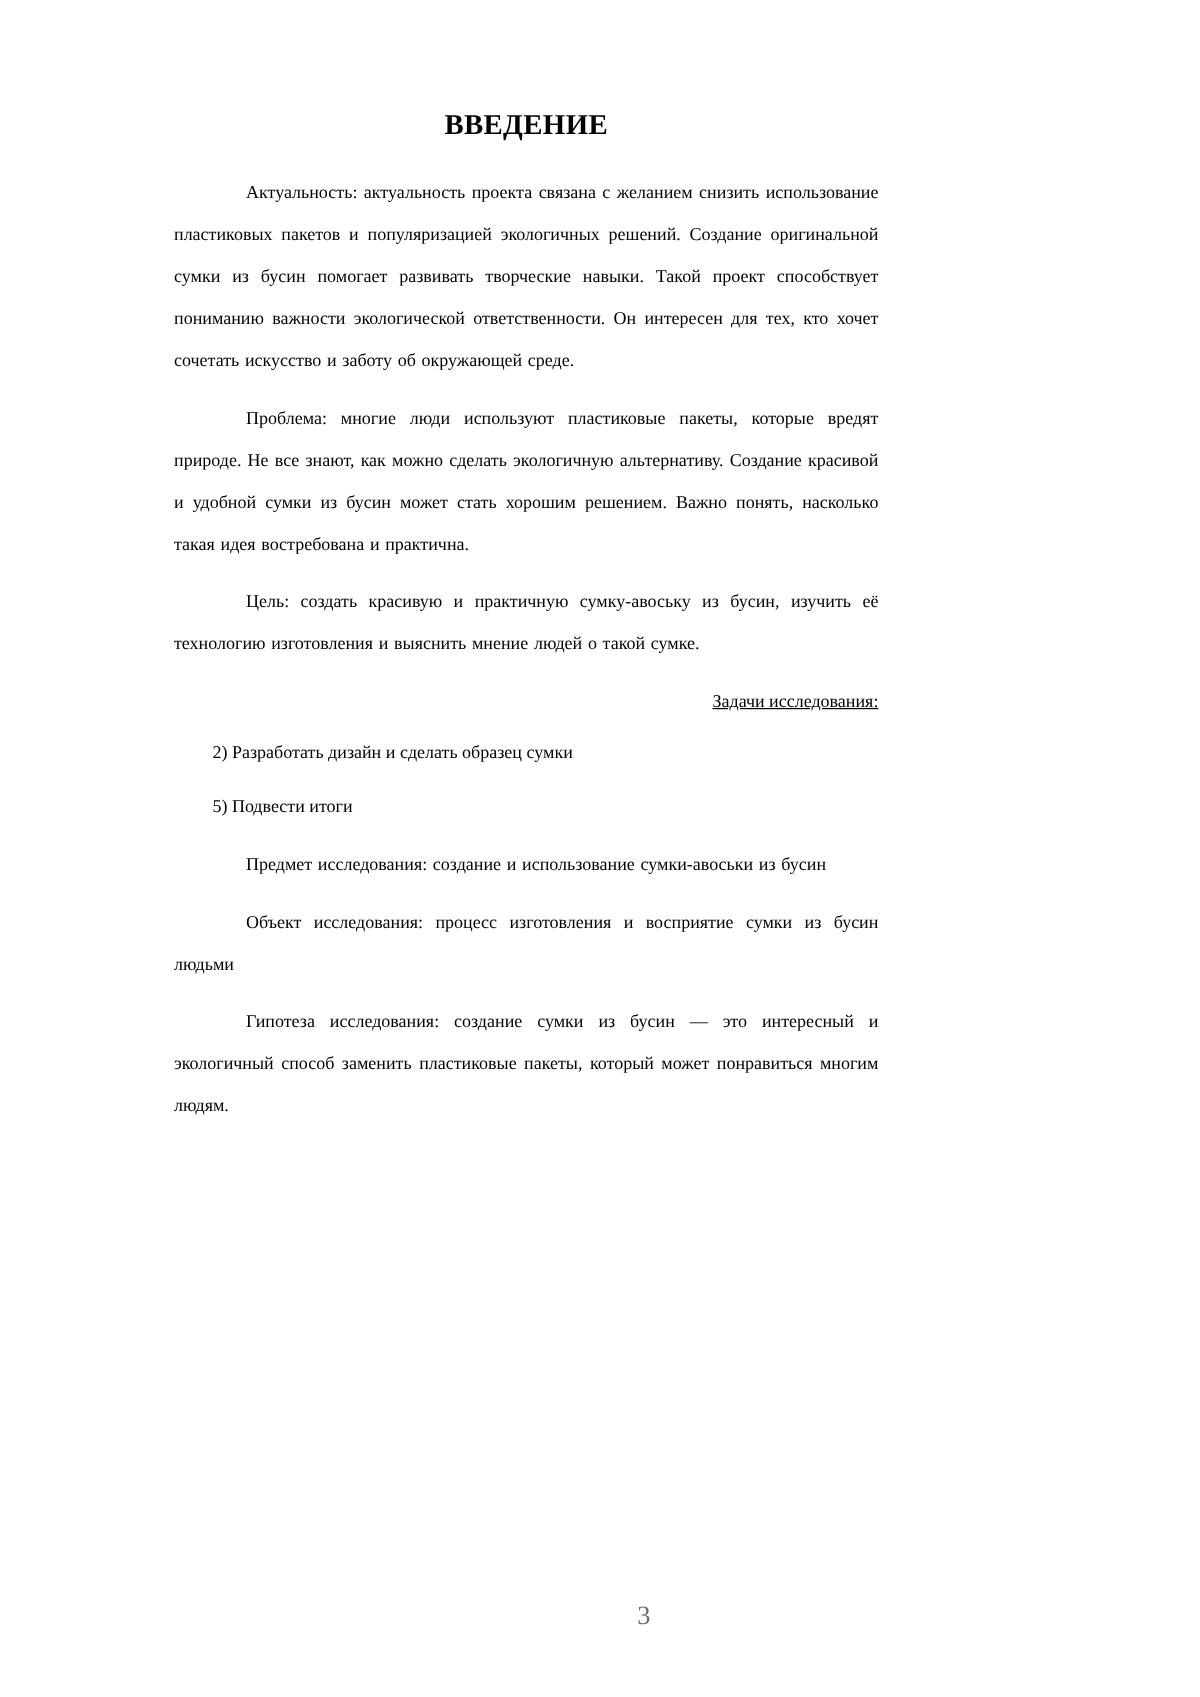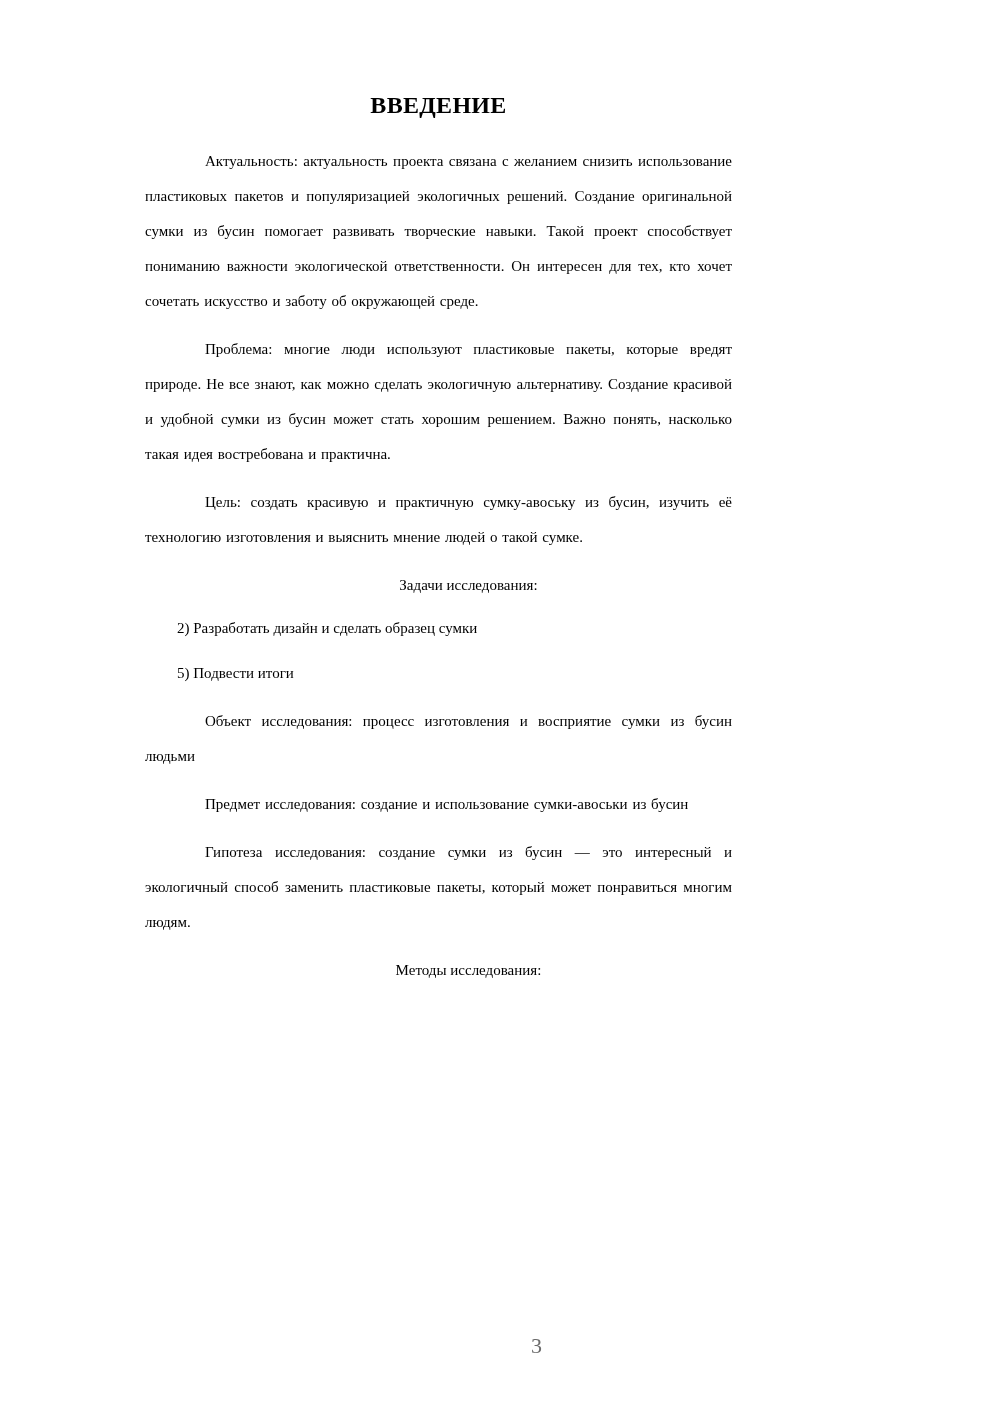--- a/index.html
+++ b/index.html
@@ -36,23 +36,24 @@
     line-height: 35px;
     margin: 0;
   }
   .body-par {
     text-align: justify;
     text-indent: 60px;
     margin-bottom: 13px;
     word-spacing: 1px;
   }
   .section-label {
-    text-align: center;
+    text-align: right;
     text-indent: 60px;
     margin-bottom: 8px;
+    text-decoration: underline;
   }
   .list-par {
     text-align: left;
     text-indent: 0;
     margin-left: 32px;
     margin-bottom: 10px;
   }
   .list-par.last {
     margin-bottom: 13px;
   }
@@ -82,24 +83,23 @@
 
   <p class="section-label">Задачи исследования:</p>
 
 
   <p class="list-par">2) Разработать дизайн и сделать образец сумки</p>
 
 
 
   <p class="list-par last">5) Подвести итоги</p>
 
+  <p class="body-par">Предмет исследования: создание и использование сумки-авоськи из бусин</p>
+
   <p class="body-par">Объект исследования: процесс изготовления и восприятие сумки из бусин людьми</p>
-
-  <p class="body-par">Предмет исследования: создание и использование сумки-авоськи из бусин</p>
 
   <p class="body-par">Гипотеза исследования: создание сумки из бусин — это интересный и экологичный способ заменить пластиковые пакеты, который может понравиться многим людям.</p>
 
-  <p class="section-label">Методы исследования:</p>
 
 
   <div class="page-number">3</div>
 
 </div>
 
 </body></html>

